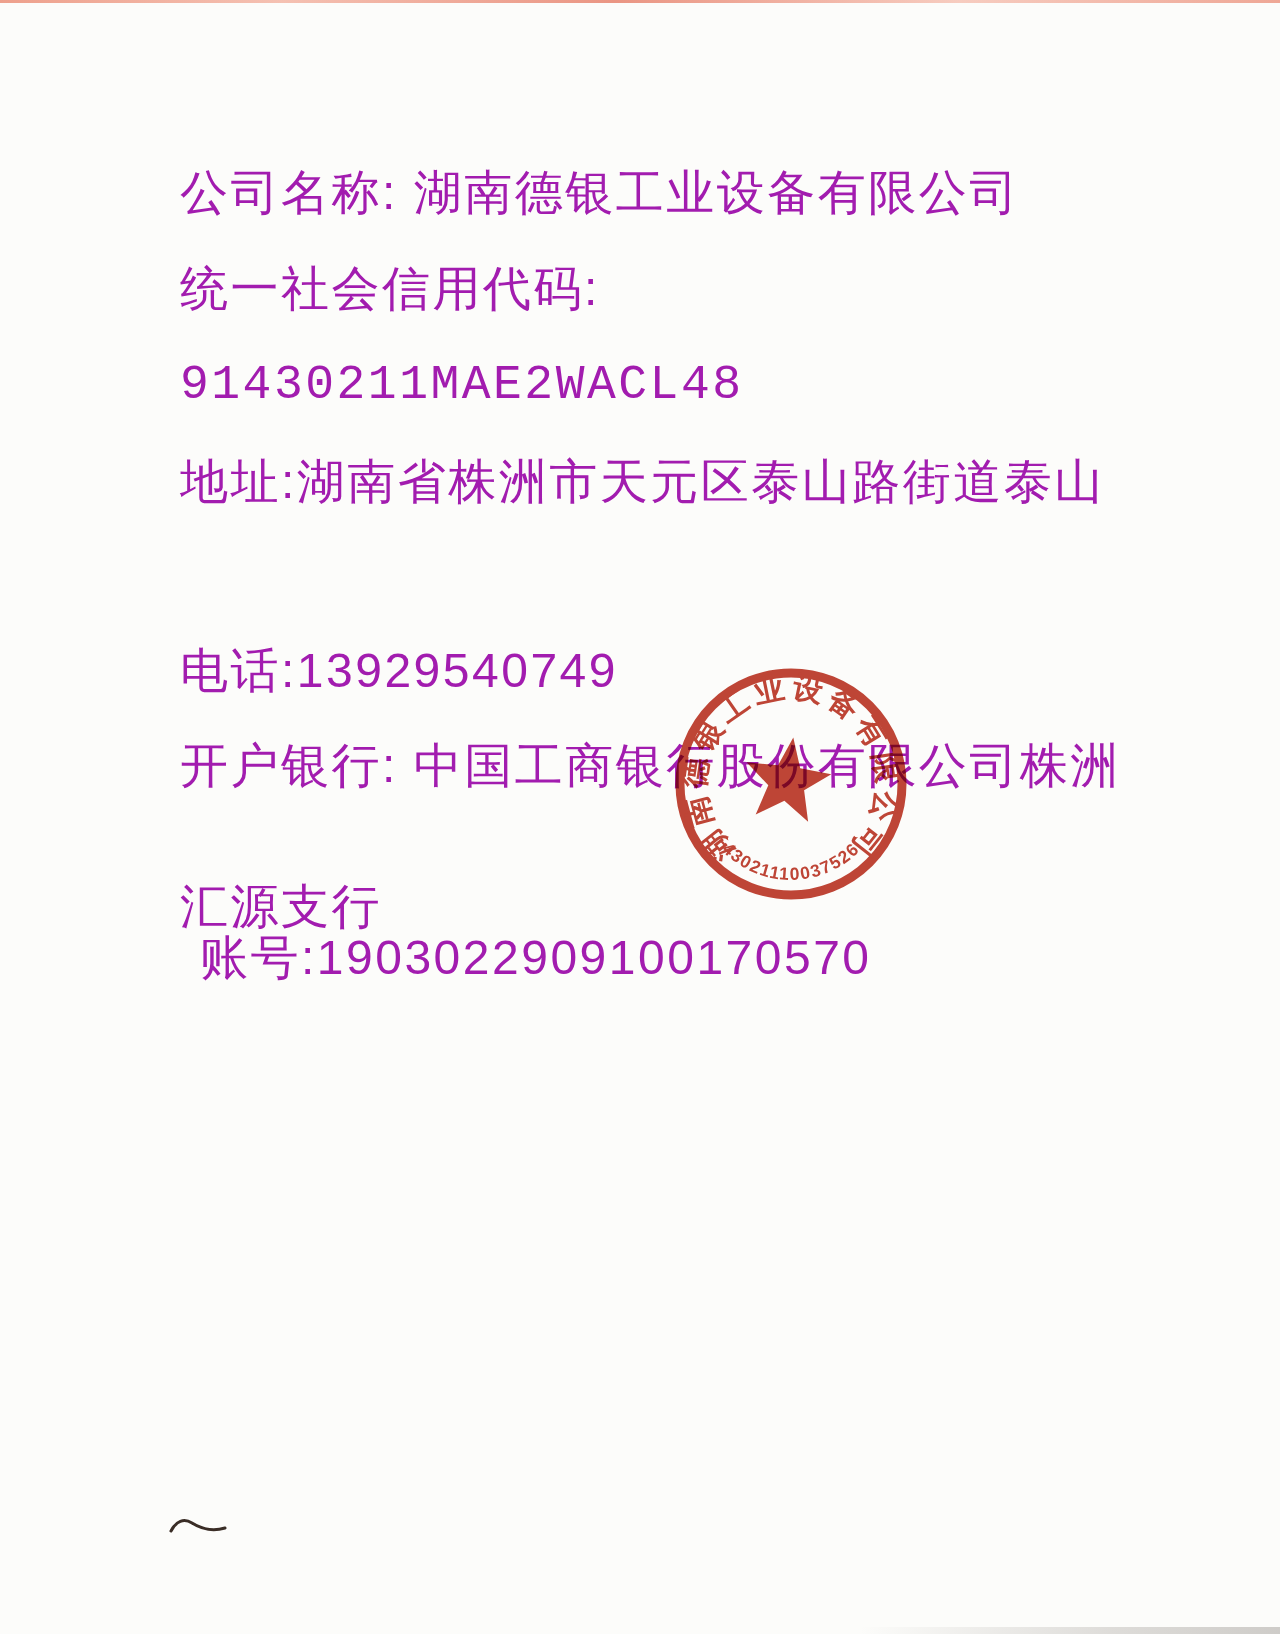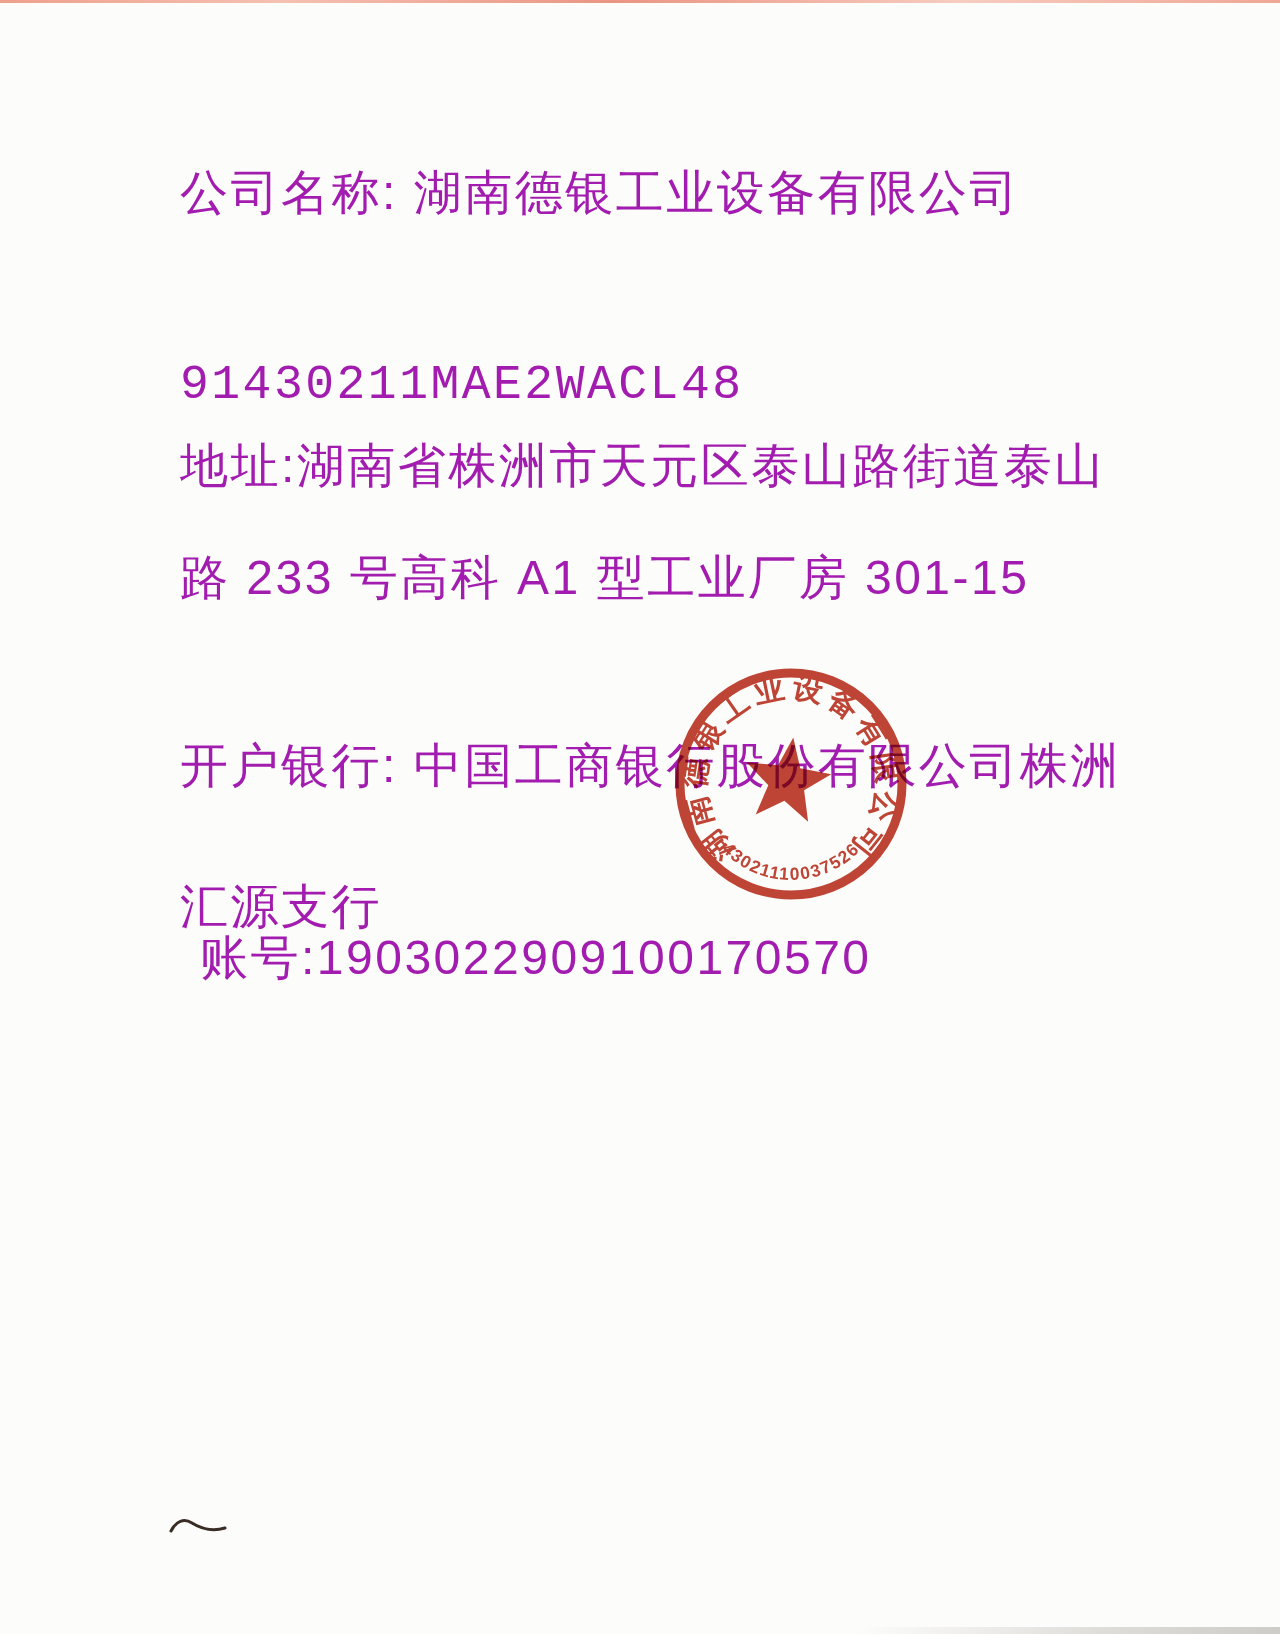--- a/index.html
+++ b/index.html
@@ -34,21 +34,21 @@
     font-size: 48px;
     line-height: 52px;
     letter-spacing: 2.5px;
     color: #a21caf;
     white-space: pre;
     font-family: "Liberation Sans", sans-serif;
   }
   .l1 { top: 167px; }
   .l2 { top: 263px; }
   .l3 { top: 359px; font-family: Liberation Mono, monospace; }
-  .l4 { top: 440px; }
+  .l4 { top: 456px; }
   .l5 { top: 552px; }
   .l6 { top: 645px; }
   .l7 { top: 740px; }
   .l8 { top: 881px; }
   .l9 { top: 932px; margin-left: 20px; }
   .seal {
     position: absolute;
     left: 661px;
     top: 654px;
     width: 260px;
@@ -84,23 +84,24 @@
   }
 </style>
 </head>
 <body>
 
 <div class="page">
 
   <div class="scan-edge-top"></div>
 
   <div class="doc-line l1">公司名称: 湖南德银工业设备有限公司</div>
+  <div class="doc-line l2">统一社会信用代码:</div>
   <div class="doc-line l3">91430211MAE2WACL48</div>
   <div class="doc-line l4">地址:湖南省株洲市天元区泰山路街道泰山</div>
-  <div class="doc-line l5">路 233 号高科 A1 型工业厂房 301-15</div>
+  <div class="doc-line l6">电话:13929540749</div>
   <div class="doc-line l7">开户银行: 中国工商银行股份有限公司株洲</div>
   <div class="doc-line l8">汇源支行</div>
   <div class="doc-line l9">账号:1903022909100170570</div>
 
   <svg class="seal" viewBox="0 0 260 260" aria-hidden="true">
     <circle class="seal-ring" cx="130" cy="130" r="111" stroke="#bd3a2a"></circle>
 
     <path id="seal-arc-top" d="M 78.2 198.7 A 86 86 0 1 1 181.8 198.7" fill="none"></path>
     <text class="seal-ring-text" fill="#bd3a2a">
       <textPath href="#seal-arc-top" startOffset="50%" text-anchor="middle">湖南德银工业设备有限公司</textPath>

